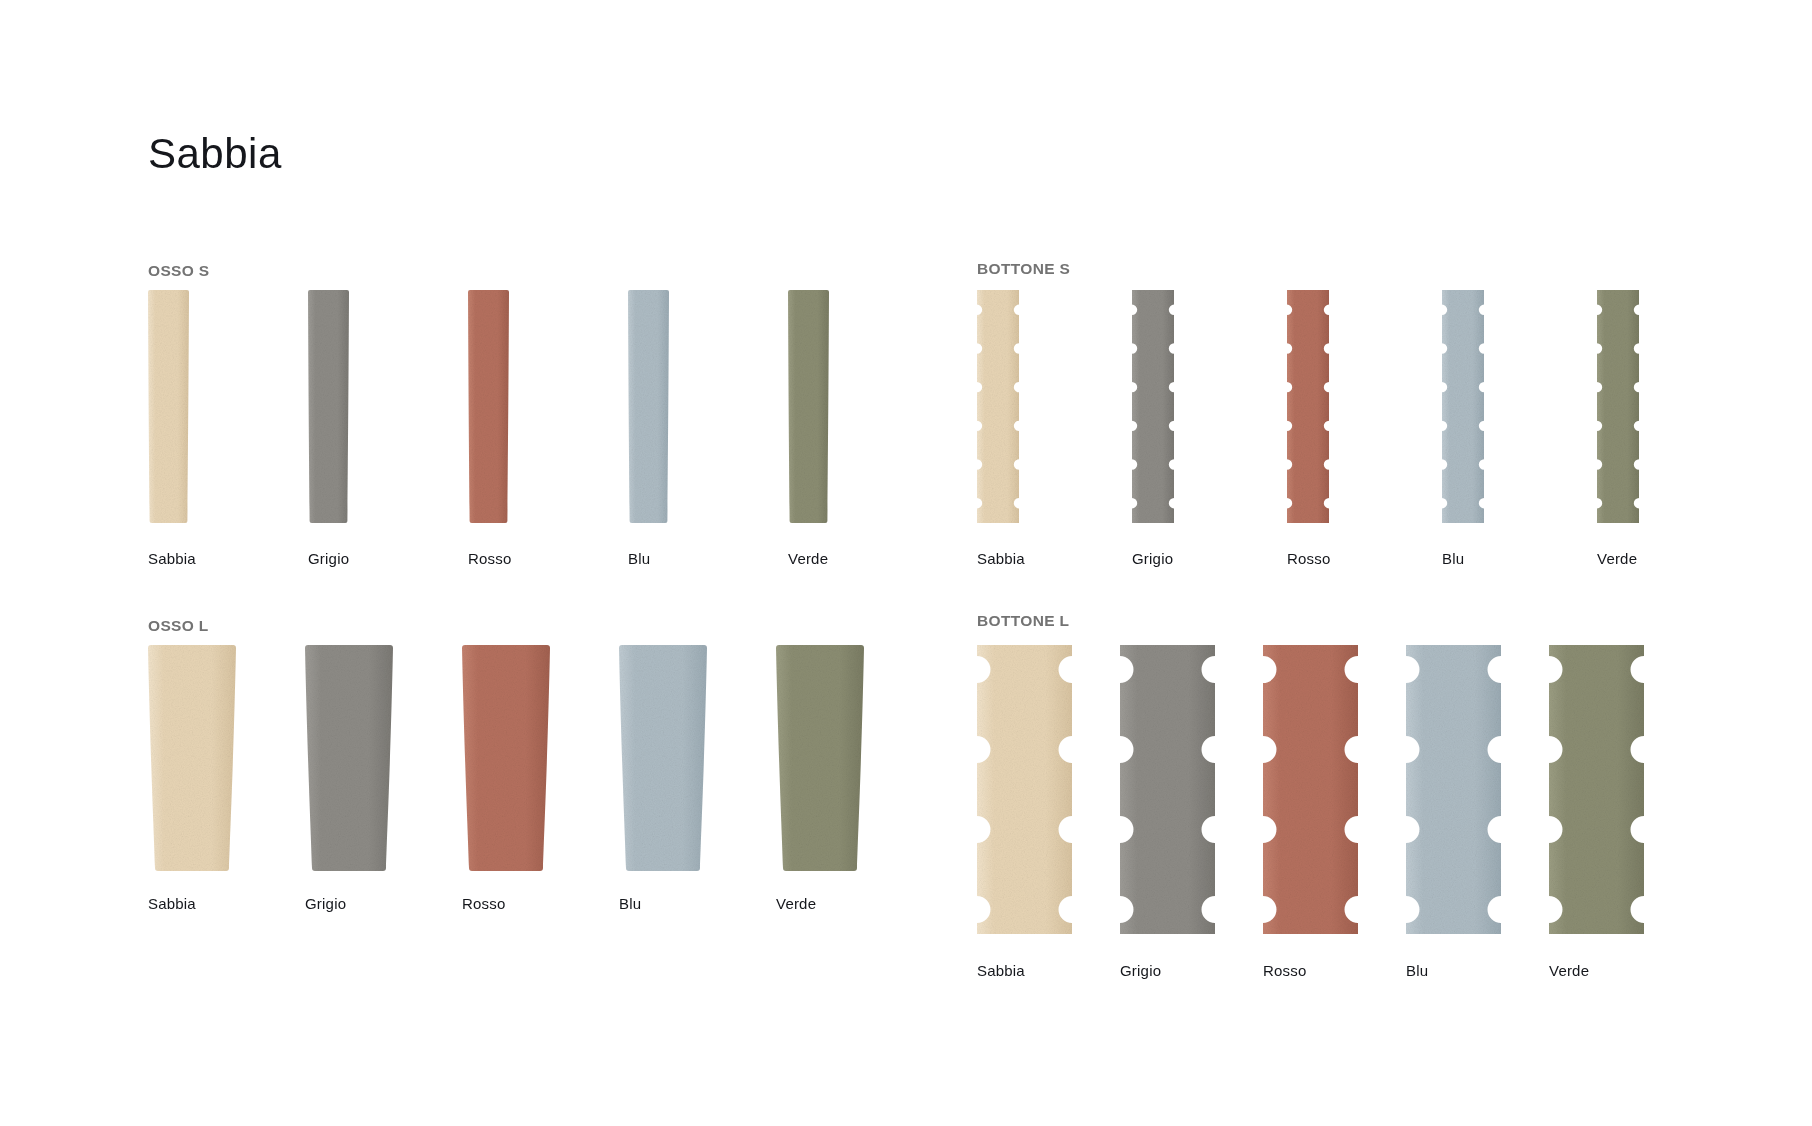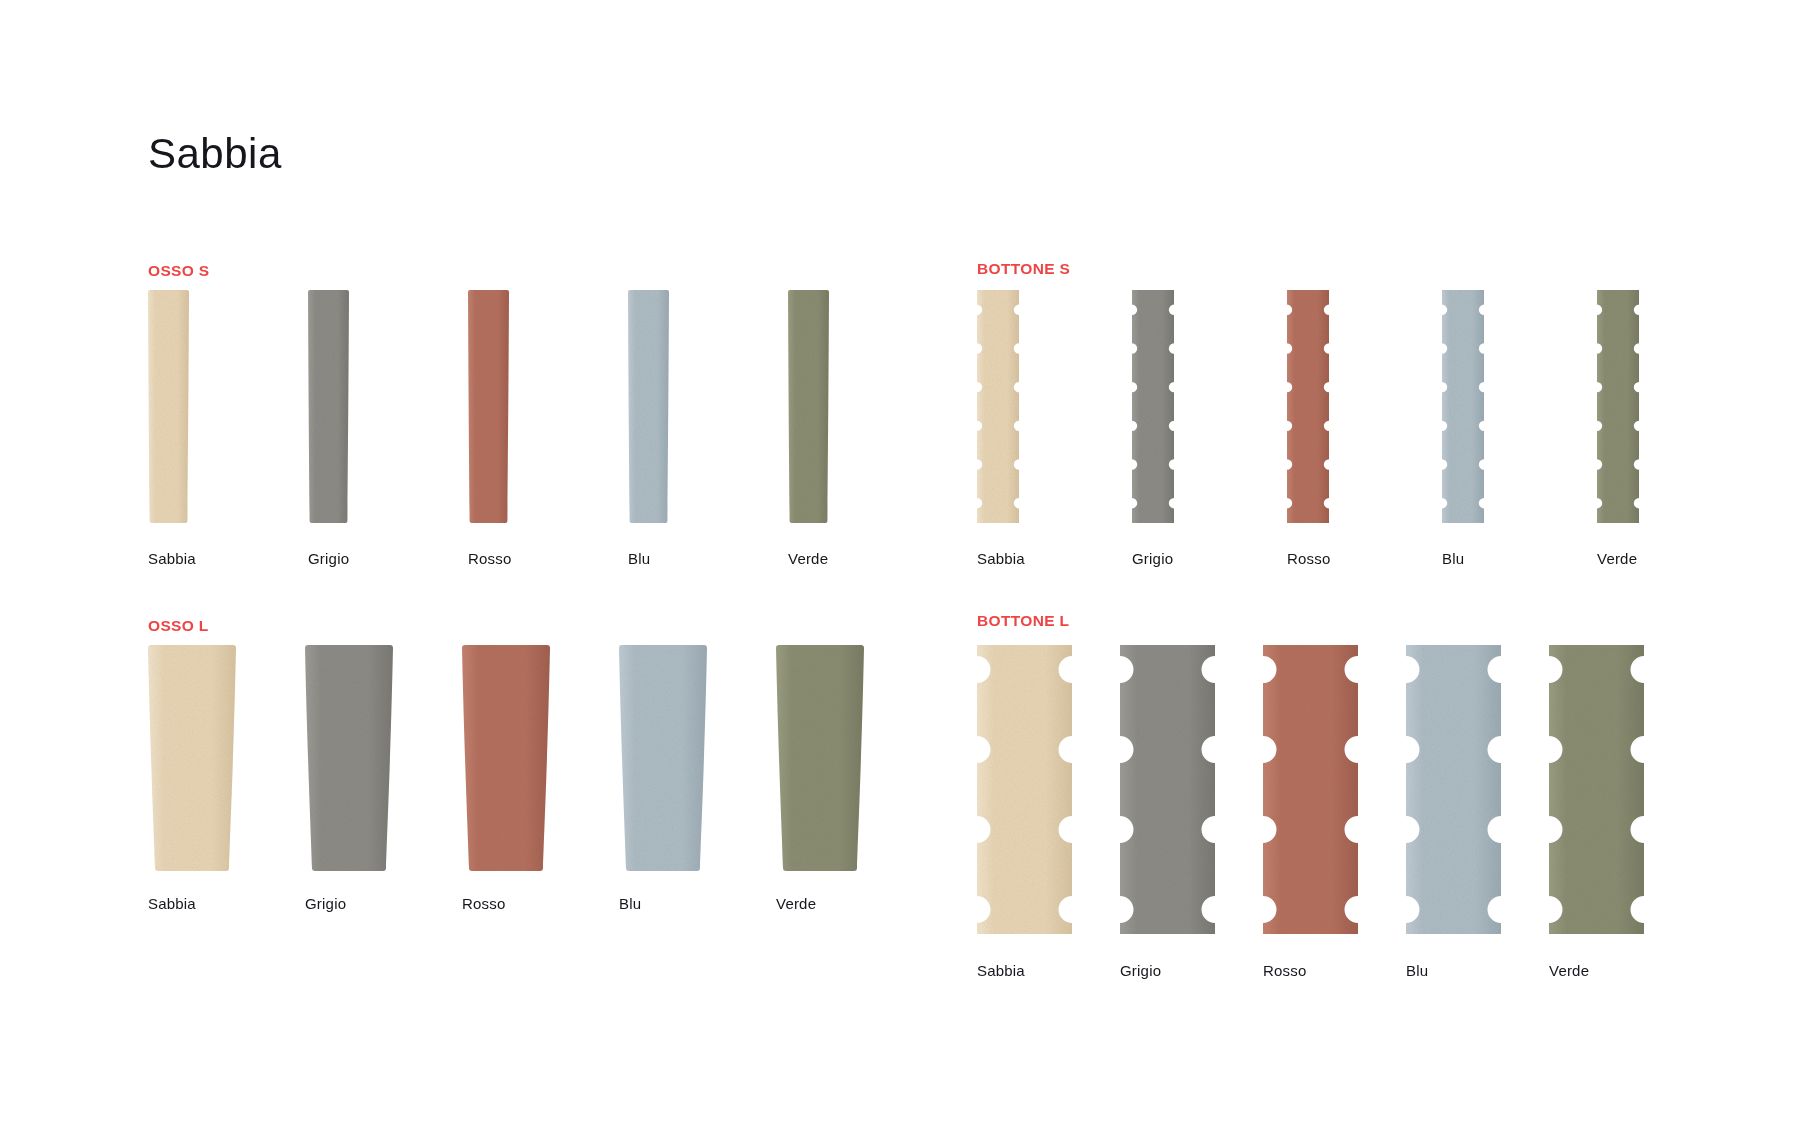--- a/index.html
+++ b/index.html
@@ -40,21 +40,21 @@
   .section {
     position: absolute;
   }
   .section-title {
     position: absolute;
     left: 0;
     top: 0;
     font-size: 15.5px;
     font-weight: 700;
     letter-spacing: 0.35px;
-    color: #ef4444;
+    color: #737373;
     white-space: nowrap;
   }
 
   .swatch-row {
     position: absolute;
     left: 0;
     display: flex;
     align-items: flex-end;
   }
 

